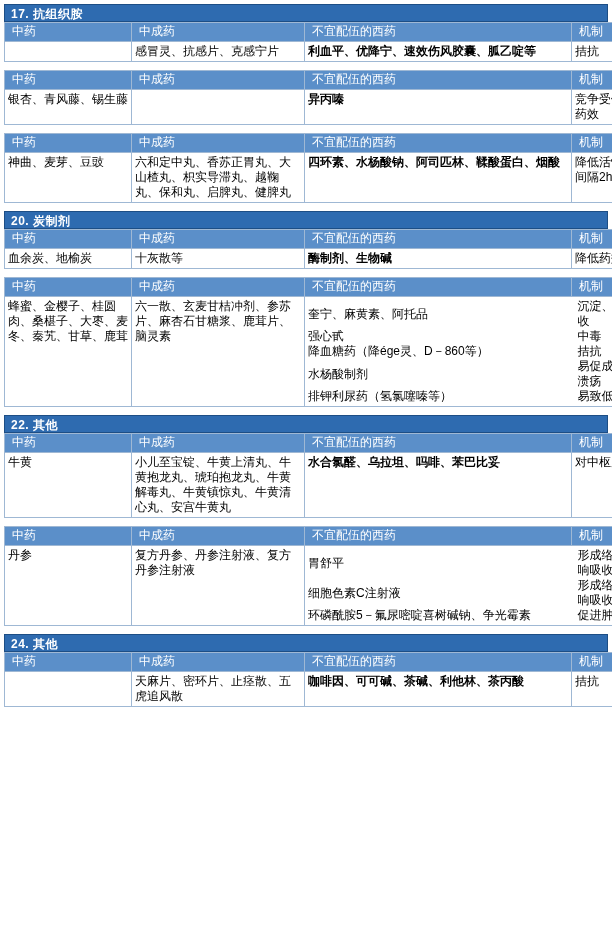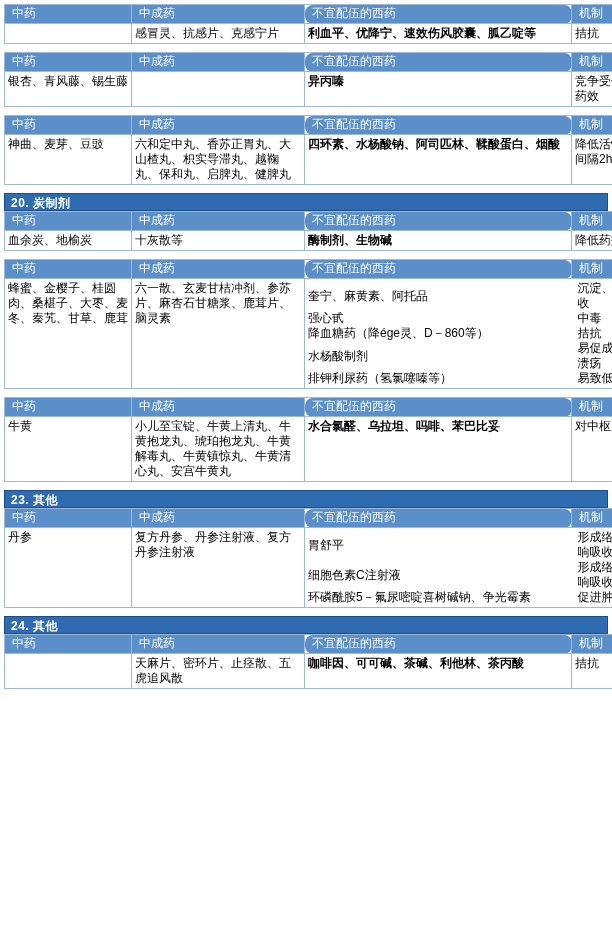--- a/index.html
+++ b/index.html
@@ -55,21 +55,21 @@
     line-height: 14px;
     padding: 1px 7px;
     font-size: 12px;
   }
   td.c1 { width: 112px; }
   td.c2 { width: 158px; }
   td.c3 { width: 252px; font-weight: bold; }
   td.c4 { width: 78px; }
   th.c1 { width: 112px; }
   th.c2 { width: 158px; }
-  th.c3 { width: 252px; border-radius: 8px; }
+  th.c3 { width: 252px; }
   th.c4 { width: 78px; }
   td.mid { vertical-align: middle; }
   table.inner {
     border-collapse: collapse;
     width: 100%;
     table-layout: fixed;
   }
   table.inner td {
     border: 1px solid #9fb8d4;
     font-size: 12px;
@@ -81,20 +81,21 @@
   table.inner td.w3 { width: 252px; }
   table.inner td.w4 { width: 78px; }
   .nested-wrap td { padding: 0 !important; border: 0 !important; }
 </style>
 </head>
 <body>
 
 <div id="page">
 
   <div class="section">
+    <div class="sec-title">17. 抗组织胺</div>
     <table class="grid">
       <tbody>
           <tr>
         <th class="c1">中药</th>
         <th class="c2">中成药</th>
         <th class="c3">不宜配伍的西药</th>
         <th class="c4">机制</th>
       </tr>
       <tr>
         <td class="c1"></td>
@@ -201,40 +202,40 @@
             </tr>
           </tbody>
               </table>
         </td>
       </tr>
     </tbody>
       </table>
   </div>
 
   <div class="section">
+    <div class="sec-title">22. 其他</div>
     <table class="grid">
       <tbody>
           <tr>
         <th class="c1">中药</th>
         <th class="c2">中成药</th>
         <th class="c3">不宜配伍的西药</th>
         <th class="c4">机制</th>
       </tr>
       <tr>
         <td class="c1 mid">牛黄</td>
         <td class="c2">小儿至宝锭、牛黄上清丸、牛黄抱龙丸、琥珀抱龙丸、牛黄解毒丸、牛黄镇惊丸、牛黄清心丸、安宫牛黄丸</td>
         <td class="c3 mid">水合氯醛、乌拉坦、吗啡、苯巴比妥</td>
         <td class="c4 mid">对中枢产生抑制</td>
       </tr>
     </tbody>
       </table>
   </div>
 
   <div class="section">
-    <div class="sec-title">23. 其他</div>
     <table class="grid">
       <tbody>
           <tr>
         <th class="c1">中药</th>
         <th class="c2">中成药</th>
         <th class="c3">不宜配伍的西药</th>
         <th class="c4">机制</th>
       </tr>
       <tr>
         <td class="c1 mid">丹参</td>

